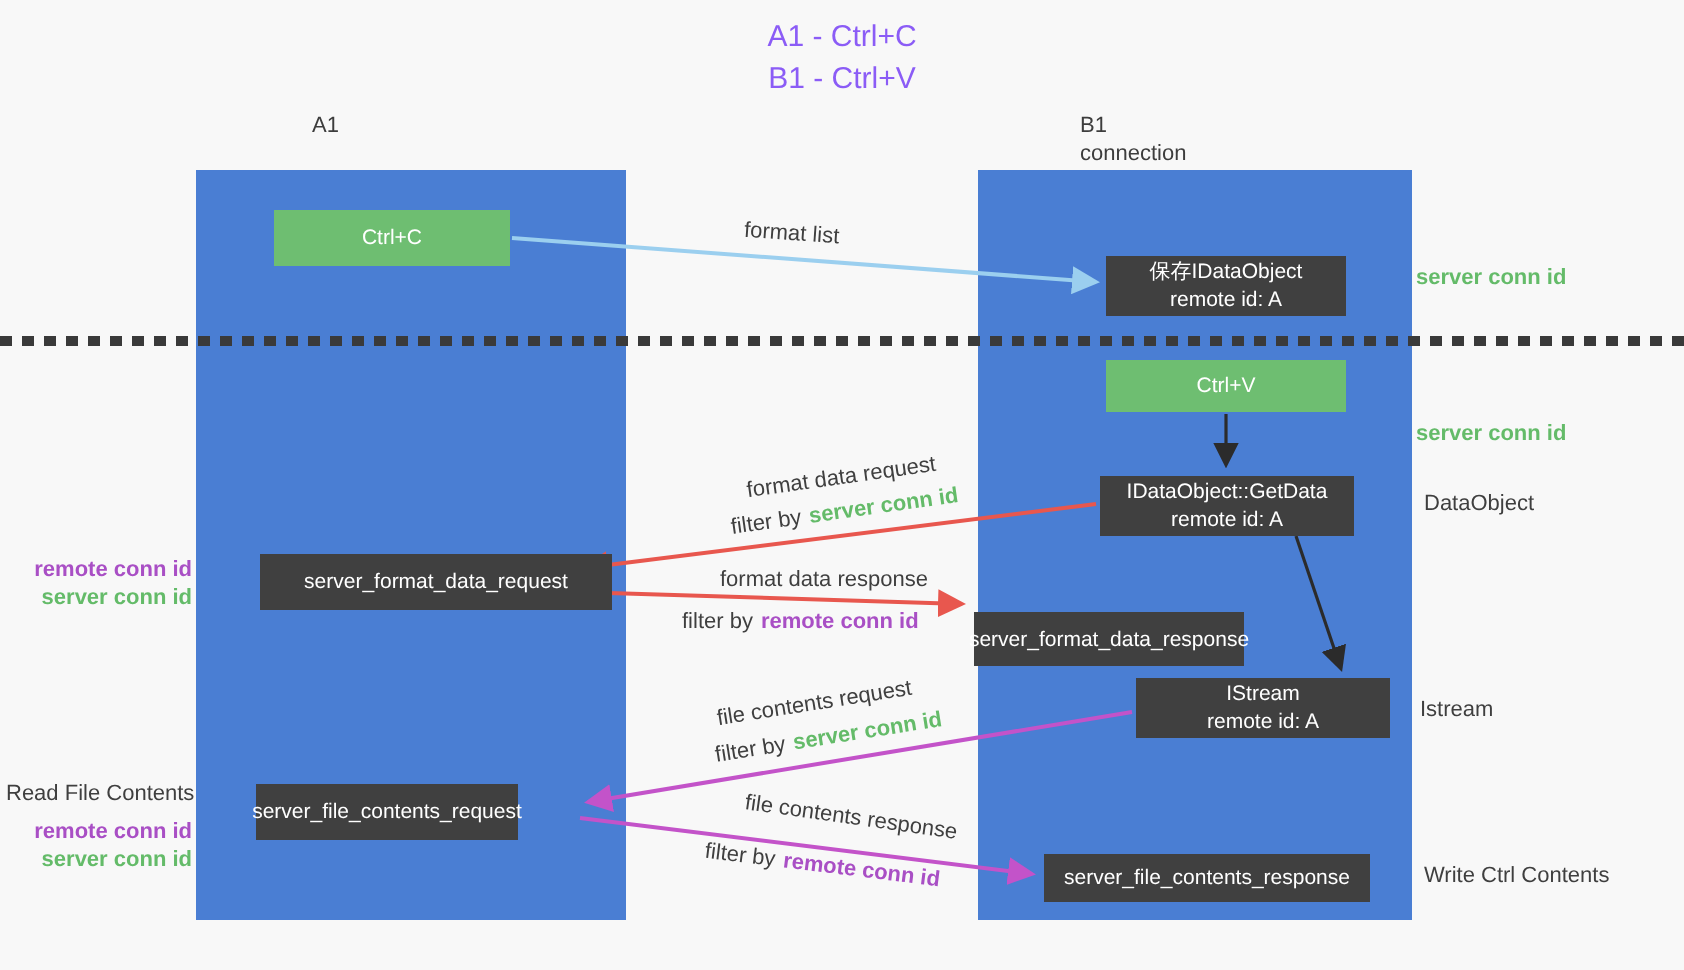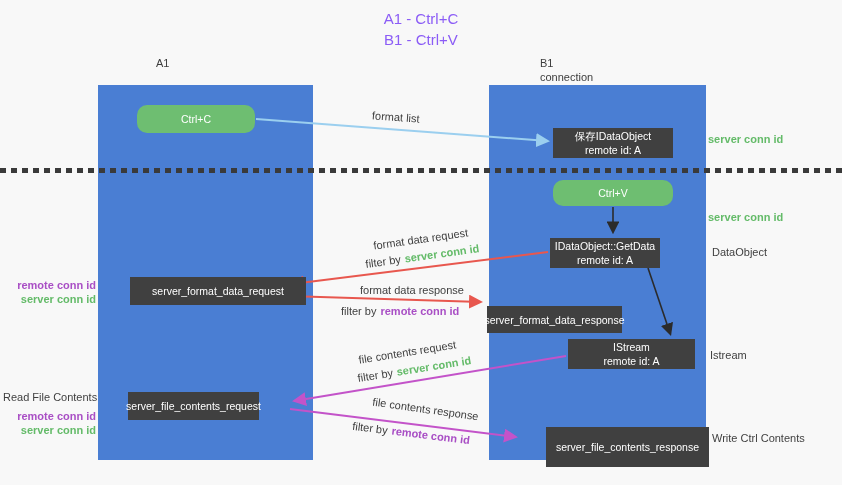--- a/index.html
+++ b/index.html
@@ -17,21 +17,21 @@
   #col-b { left:489px; width:217px; }
 
   .divider { position:absolute; left:0; top:168px; width:842px; height:5px; z-index:4;
              background:repeating-linear-gradient(90deg,#3a3a3a 0 6px,transparent 6px 11px); }
 
   svg.wires { position:absolute; left:0; top:0; width:842px; height:485px; z-index:2; pointer-events:none; }
 
   .box { position:absolute; display:flex; flex-direction:column; align-items:center;
          justify-content:center; color:#ffffff; z-index:3; text-align:center;
          font-size:10.5px; line-height:14px; white-space:nowrap; }
-  .green  { background:#6EBE71;border-radius:10px; }
+  .green  { background:#6EBE71; }
   .orange { background:#404040; }
 
   .lbl { position:absolute; font-size:11px; color:#3f3f3f; white-space:nowrap; z-index:4; }
   .lbl span + span { margin-left:4px; }
   .green-t  { color:#64BB69; font-weight:bold; }
   .purple-t { color:#A94FC5; font-weight:bold; }
   .right-align { text-align:right; line-height:14px; }
   .rot-dn4 { transform: rotate(4deg); }
   .rot-up8 { transform: rotate(-8deg); }
   .rot-up9 { transform: rotate(-9deg); }
@@ -91,21 +91,21 @@
 
   <div class="box orange" style="left:553px;top:128px;width:120px;height:30px">
     <div>保存IDataObject</div>
     <div>remote id: A</div>
   </div>
 
   <div class="box green" style="left:553px;top:180px;width:120px;height:26px">
     <div>Ctrl+V</div>
   </div>
 
-  <div class="box orange" style="left:550px;top:238px;width:110px;height:30px">
+  <div class="box orange" style="left:550px;top:238px;width:127px;height:30px">
     <div>IDataObject::GetData</div>
     <div>remote id: A</div>
   </div>
 
   <div class="box orange" style="left:130px;top:277px;width:176px;height:28px">
     <div>server_format_data_request</div>
   </div>
 
   <div class="box orange" style="left:487px;top:306px;width:135px;height:27px">
     <div>server_format_data_response</div>
@@ -113,21 +113,21 @@
 
   <div class="box orange" style="left:568px;top:339px;width:127px;height:30px">
     <div>IStream</div>
     <div>remote id: A</div>
   </div>
 
   <div class="box orange" style="left:128px;top:392px;width:131px;height:28px">
     <div>server_file_contents_request</div>
   </div>
 
-  <div class="box orange" style="left:546px;top:427px;width:163px;height:40px">
+  <div class="box orange" style="left:522px;top:427px;width:163px;height:24px">
     <div>server_file_contents_response</div>
   </div>
 
   <div class="lbl rot-dn4" style="left:372px;top:111px">format list</div>
 
   <div class="lbl rot-up8" style="left:373px;top:233px">format data request</div>
   <div class="lbl rot-up8" style="left:365px;top:250px">
     <span>filter by</span><span class="green-t">server conn id</span>
   </div>
 

